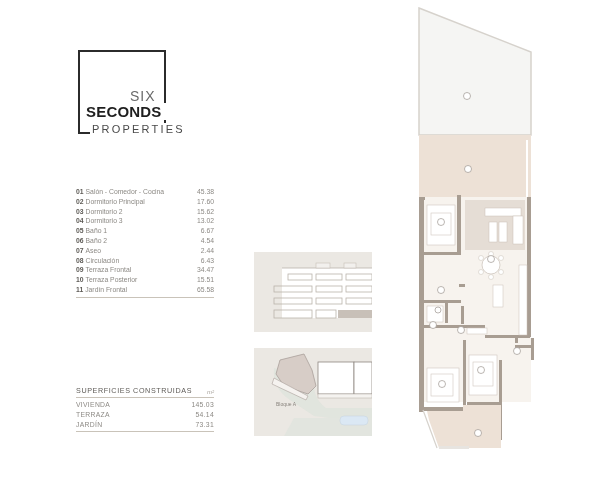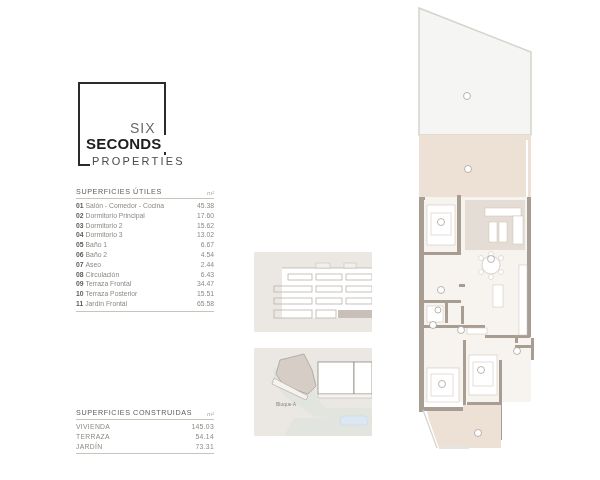--- a/index.html
+++ b/index.html
@@ -1,20 +1,20 @@
 <!DOCTYPE html>
 <html><head>
 <meta charset="utf-8">
 <style>
   html, body { margin:0; padding:0; }
   body { width:600px; height:480px; background:#ffffff; position:relative; overflow:hidden;
          font-family:"Liberation Sans", sans-serif; color:#6d6b68; }
 
   
-  .logo { position:absolute; left:78px; top:82px; width:69px; height:84px; }
+  .logo { position:absolute; left:78px; top:50px; width:69px; height:84px; }
   .logo-frame { position:absolute; left:0; top:0; width:84px; height:82px;
                 border-left:2px solid #2b2b2b; border-top:2px solid #2b2b2b; border-right:2px solid #2b2b2b; }
   .logo-frame-bottom { position:absolute; left:0; top:82px; width:24px; height:2px; background:#2b2b2b; }
   .logo-six { position:absolute; left:52px; top:38px; font-size:14px; letter-spacing:1px; color:#6a6a6a; }
   .logo-seconds { position:absolute; left:8px; top:53px; font-size:15px; font-weight:bold; color:#1e1e1e; letter-spacing:0.2px; background:#fff; padding-right:15px; }
   .logo-properties { position:absolute; left:12px; top:73px; font-size:11px; letter-spacing:2.2px; color:#4a4a4a; background:#fff; padding:0 2px; }
 
   
   .table { position:absolute; left:76px; width:138px; }
   .table-head { display:flex; justify-content:space-between; align-items:flex-end;
@@ -40,24 +40,20 @@
 
 <div class="logo">
   <div class="logo-frame"></div>
   <div class="logo-frame-bottom"></div>
   <div class="logo-six">SIX</div>
   <div class="logo-seconds">SECONDS</div>
   <div class="logo-properties">PROPERTIES</div>
 </div>
 
 <div class="table" style="top:187px;">
-  <div class="table-head">
-    <span class="table-title">Superficies útiles</span>
-    <span class="table-unit">m²</span>
-  </div>
   <div class="row">
       <span><span class="num">01</span><span>Salón - Comedor - Cocina</span></span>
       <span class="val">45.38</span>
     </div>
   <div class="row">
       <span><span class="num">02</span><span>Dormitorio Principal</span></span>
       <span class="val">17.60</span>
     </div>
   <div class="row">
       <span><span class="num">03</span><span>Dormitorio 2</span></span>
@@ -91,21 +87,21 @@
       <span><span class="num">10</span><span>Terraza Posterior</span></span>
       <span class="val">15.51</span>
     </div>
   <div class="row">
       <span><span class="num">11</span><span>Jardín Frontal</span></span>
       <span class="val">65.58</span>
     </div>
   <div class="table-foot"></div>
 </div>
 
-<div class="table built" style="top:408px;text-align:right;">
+<div class="table built" style="top:386px;text-align:right;">
   <div class="table-head">
     <span class="table-title">Superficies construidas</span>
     <span class="table-unit">m²</span>
   </div>
   <div class="row">
       <span>Vivienda</span>
       <span class="val">145.03</span>
     </div>
   <div class="row">
       <span>Terraza</span>

